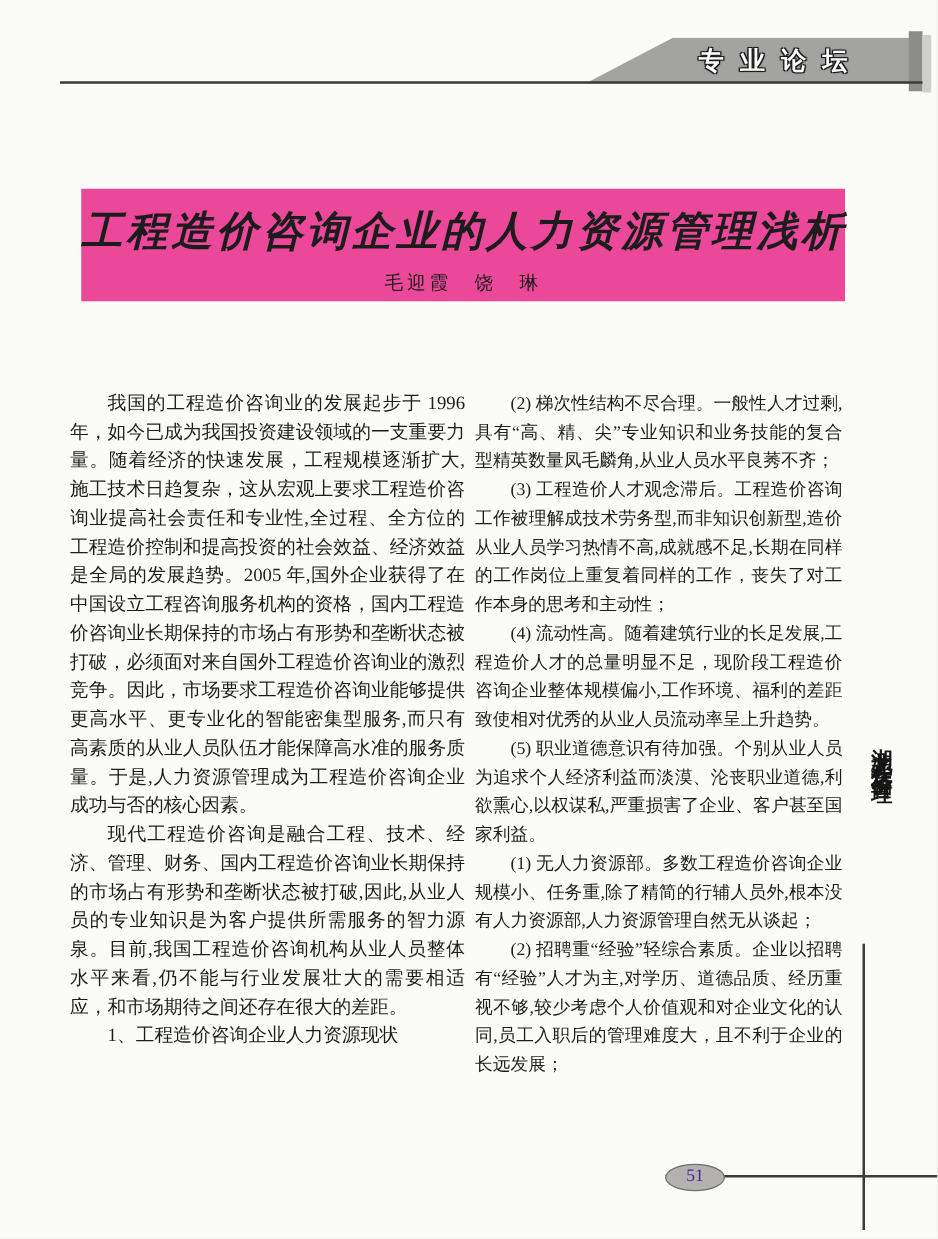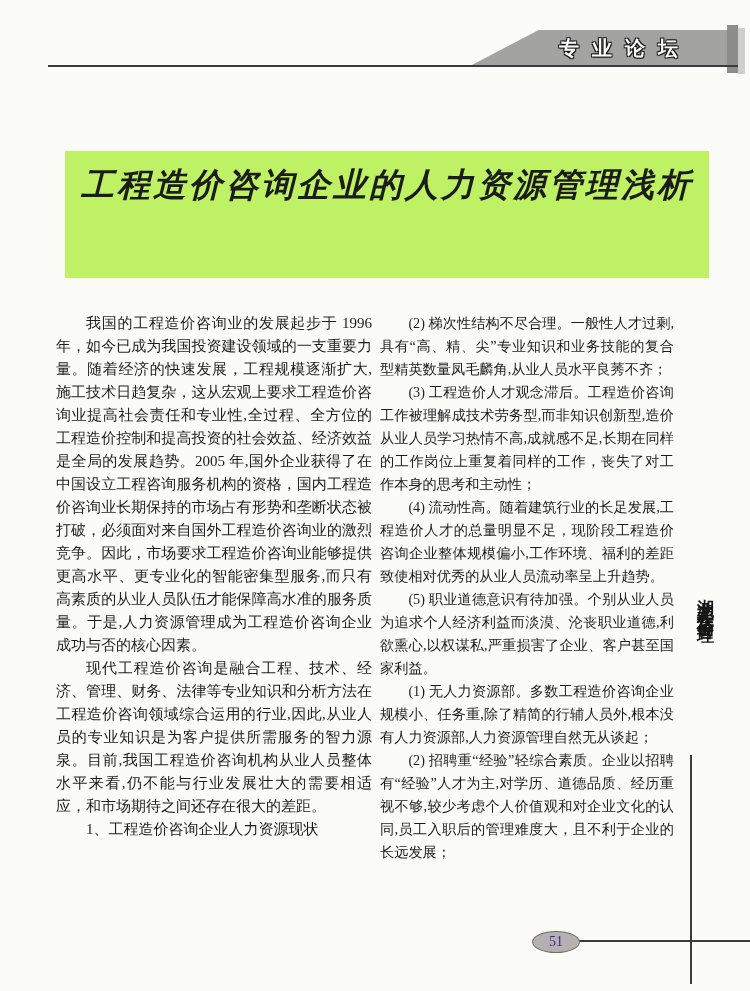--- a/index.html
+++ b/index.html
@@ -21,23 +21,22 @@
     font-size:20px; letter-spacing:13px; color:#ffffff; white-space:nowrap;
     text-shadow:-1px -1px 0 #1a1a1a, 1px -1px 0 #1a1a1a,
                 -1px 1px 0 #1a1a1a, 1px 1px 0 #1a1a1a, 0 0 2px #1a1a1a;
   }
   .banner-cap  { position:absolute; left:727px; top:25px; width:11px; height:48px; background:#8d8d8c; }
   .banner-cap2 { position:absolute; left:738px; top:28px; width:7px;  height:46px; background:#cfcfcc; }
   .header-rule { position:absolute; left:48px; top:65px; width:690px; height:2px; background:#3b3b3b; }
 
   
   .title-box {
-    position:absolute; left:65px; top:151px; width:611px; height:127px;
-    background:#bef264;
-    padding-left:33px;
+    position:absolute; left:65px; top:151px; width:611px; height:90px;
+    background:#ec4899;
   }
   .article-title {
     position:absolute; left:0; right:0; top:12px; text-align:center;
     font-size:33px; font-weight:bold; font-style:italic; letter-spacing:3px;
     white-space:nowrap;
   }
   .authors {
     position:absolute; left:0; right:0; top:66px; text-align:center;
     font-size:15px; letter-spacing:3px;
   }
@@ -75,25 +74,26 @@
 
   <div class="banner">
     <span class="banner-label">专业论坛</span>
   </div>
   <div class="banner-cap"></div>
   <div class="banner-cap2"></div>
   <div class="header-rule"></div>
 
   <div class="title-box">
     <div class="article-title">工程造价咨询企业的人力资源管理浅析</div>
+    <div class="authors">毛迎霞　饶　琳</div>
   </div>
 
   <div class="col col-left">
     <p class="para">我国的工程造价咨询业的发展起步于 1996 年，如今已成为我国投资建设领域的一支重要力量。随着经济的快速发展，工程规模逐渐扩大,施工技术日趋复杂，这从宏观上要求工程造价咨询业提高社会责任和专业性,全过程、全方位的工程造价控制和提高投资的社会效益、经济效益是全局的发展趋势。2005 年,国外企业获得了在中国设立工程咨询服务机构的资格，国内工程造价咨询业长期保持的市场占有形势和垄断状态被打破，必须面对来自国外工程造价咨询业的激烈竞争。因此，市场要求工程造价咨询业能够提供更高水平、更专业化的智能密集型服务,而只有高素质的从业人员队伍才能保障高水准的服务质量。于是,人力资源管理成为工程造价咨询企业成功与否的核心因素。</p>
-    <p class="para">现代工程造价咨询是融合工程、技术、经济、管理、财务、法律等专业知识和分析方法在工程造价咨询领域综合运用的行业,因此,从业人员的专业知识是为客户提供所需服务的智力源泉。目前,我国工程造价咨询机构从业人员整体水平来看,仍不能与行业发展壮大的需要相适应，和市场期待之间还存在很大的差距。</p>
+    <p class="para">现代工程造价咨询是融合工程、技术、经济、管理、财务、国内工程造价咨询业长期保持的市场占有形势和垄断状态被打破,因此,从业人员的专业知识是为客户提供所需服务的智力源泉。目前,我国工程造价咨询机构从业人员整体水平来看,仍不能与行业发展壮大的需要相适应，和市场期待之间还存在很大的差距。</p>
     <p class="h-sub">1、工程造价咨询企业人力资源现状</p>
   </div>
 
   <div class="col col-right">
     <p class="para">(2) 梯次性结构不尽合理。一般性人才过剩,具有“高、精、尖”专业知识和业务技能的复合型精英数量凤毛麟角,从业人员水平良莠不齐；</p>
     <p class="para">(3) 工程造价人才观念滞后。工程造价咨询工作被理解成技术劳务型,而非知识创新型,造价从业人员学习热情不高,成就感不足,长期在同样的工作岗位上重复着同样的工作，丧失了对工作本身的思考和主动性；</p>
     <p class="para">(4) 流动性高。随着建筑行业的长足发展,工程造价人才的总量明显不足，现阶段工程造价咨询企业整体规模偏小,工作环境、福利的差距致使相对优秀的从业人员流动率呈上升趋势。</p>
     <p class="para">(5) 职业道德意识有待加强。个别从业人员为追求个人经济利益而淡漠、沦丧职业道德,利欲熏心,以权谋私,严重损害了企业、客户甚至国家利益。</p>
     <p class="para">(1) 无人力资源部。多数工程造价咨询企业规模小、任务重,除了精简的行辅人员外,根本没有人力资源部,人力资源管理自然无从谈起；</p>
     <p class="para">(2) 招聘重“经验”轻综合素质。企业以招聘有“经验”人才为主,对学历、道德品质、经历重视不够,较少考虑个人价值观和对企业文化的认同,员工入职后的管理难度大，且不利于企业的长远发展；</p>

